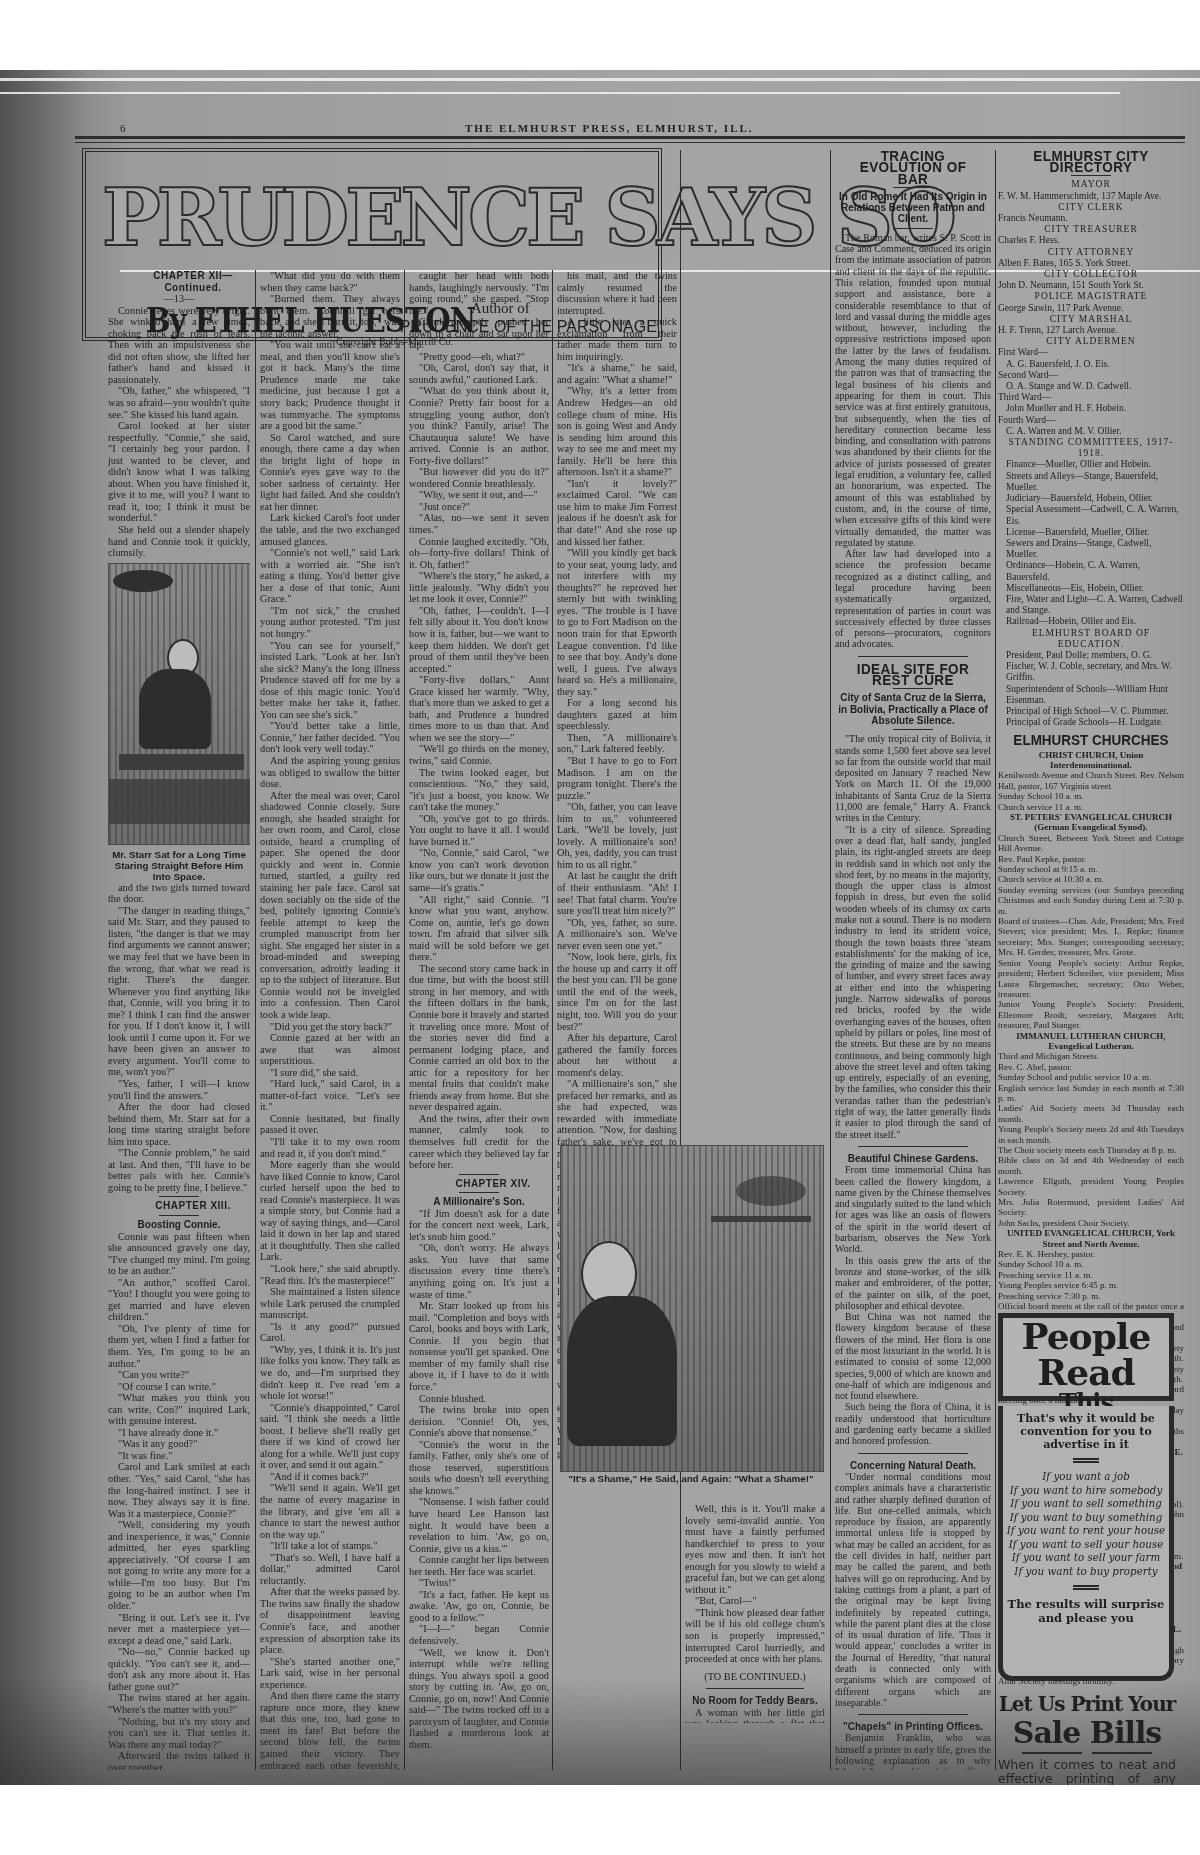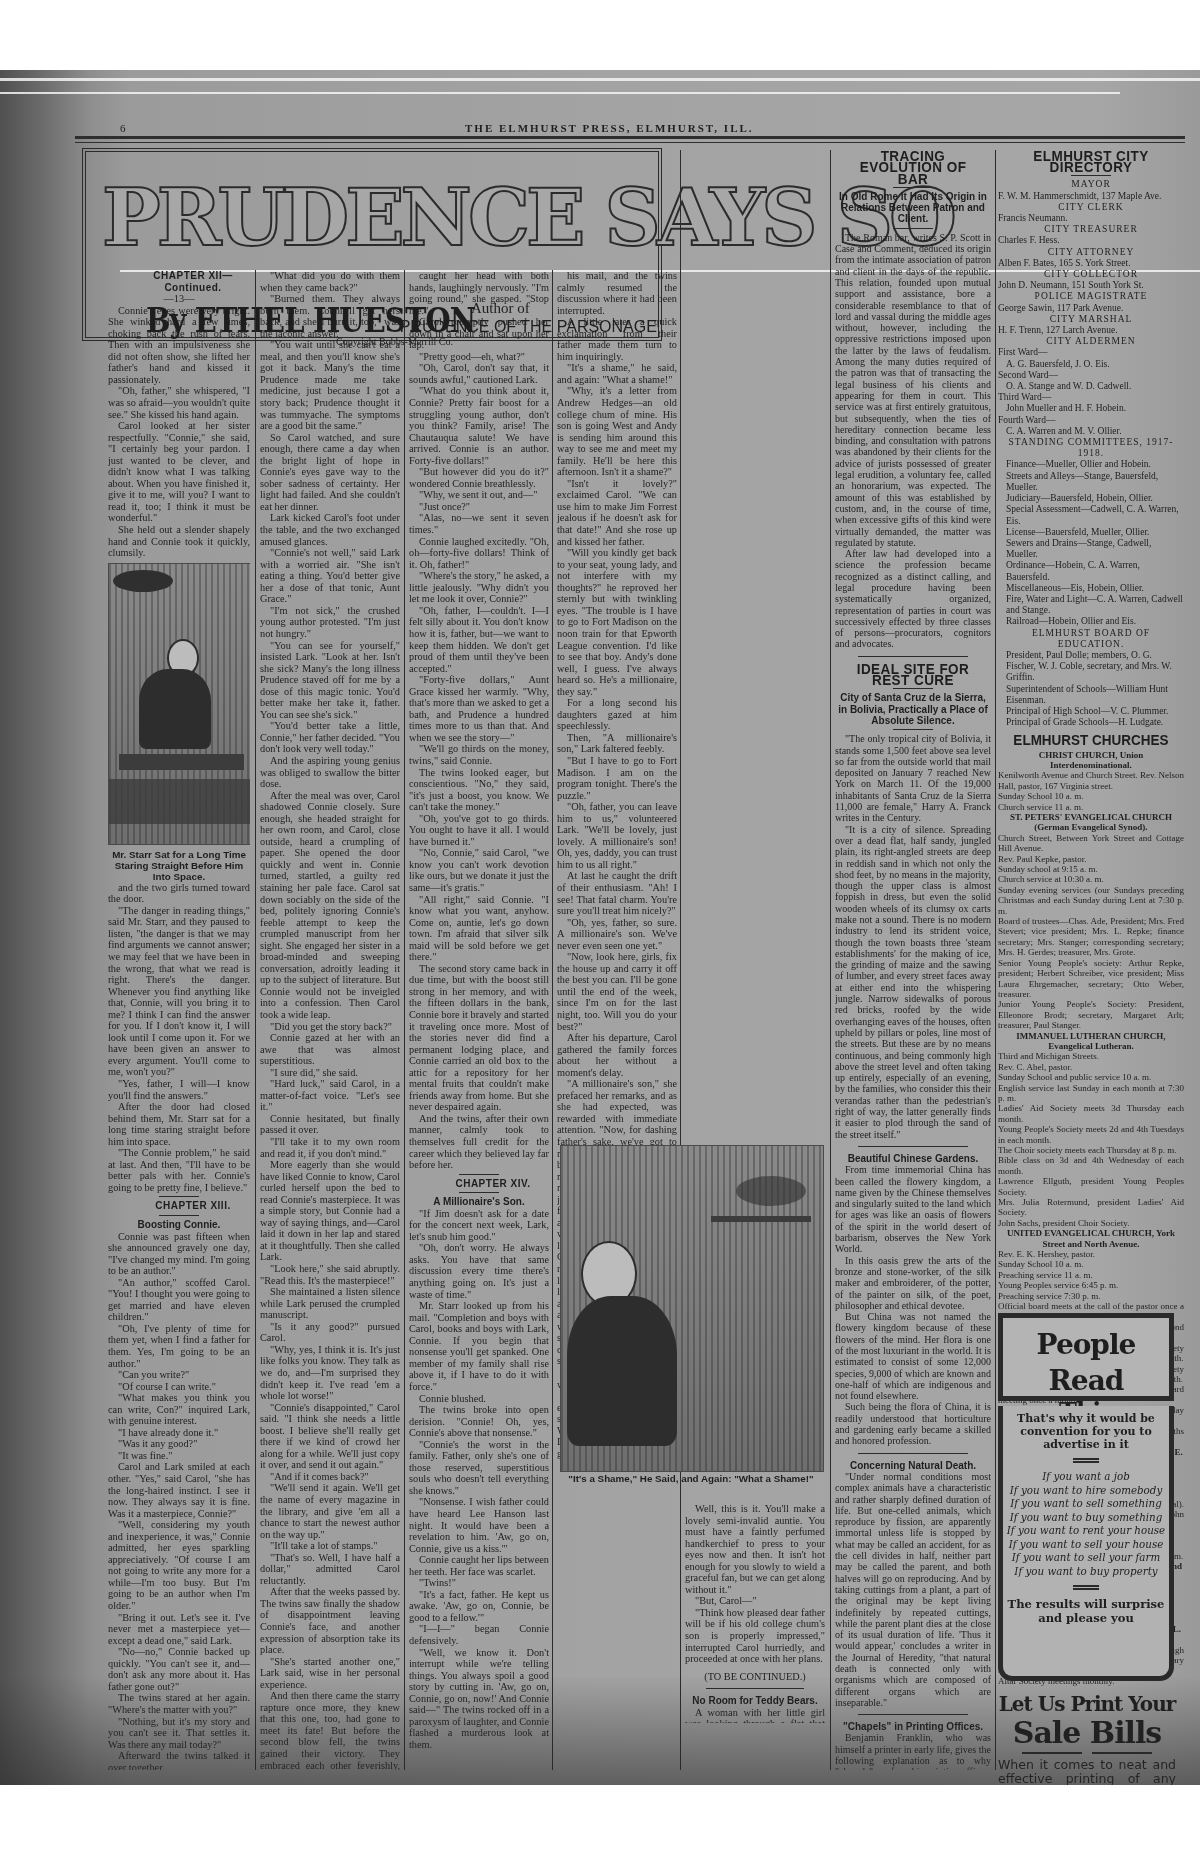--- a/index.html
+++ b/index.html
@@ -84,21 +84,21 @@
   .dir { position:absolute; left:998px; top:150px; width:186px; font-size:9.5px; line-height:11.2px; }
   .dir .role { text-align:center; letter-spacing:1px; }
   .dir .line { text-align:left; }
   .dir .indent { padding-left:8px; }
   .dir .ch-head { text-align:center; font-family:"Liberation Sans",sans-serif; font-weight:bold; font-size:15px; margin:6px 0 4px; transform:scaleX(.9);}
 
   .ad1 {
     position:absolute; left:998px; top:1243px; width:176px; height:88px;
     border:5px solid #2a2a2a; box-sizing:border-box; text-align:center; background:#b4b4b4;
   }
-  .ad1 .l1 { font-family:"DejaVu Serif",serif; font-weight:bold; font-size:28px; line-height:36px; letter-spacing:-1px;margin-top:9px; }
+  .ad1 .l1 { font-family:"DejaVu Serif",serif; font-weight:bold; font-size:36px; line-height:36px; letter-spacing:-1px; }
   .ad1 .l2 { font-family:"DejaVu Serif",serif; font-weight:bold; font-size:24px; line-height:26px; letter-spacing:-1px; }
   .ad2 {
     position:absolute; left:998px; top:1336px; width:176px; height:275px;
     border:5px solid #2a2a2a; border-top:none; border-radius:0 0 14px 14px; box-sizing:border-box;
     text-align:center; background:#b2b2b2;
   }
   .ad2 .intro { font-family:"DejaVu Serif",serif; font-weight:bold; font-size:11px; line-height:13px; margin-top:6px; }
   .ad2 .dbl { width:26px; height:5px; border-top:2px solid #2a2a2a; border-bottom:2px solid #2a2a2a; margin:7px auto; box-sizing:border-box; }
   .ad2 .item { font-style:italic; font-size:10.3px; line-height:13.5px; font-family:"DejaVu Serif",serif; }
   .ad2 .outro { font-family:"DejaVu Serif",serif; font-weight:bold; font-size:11.5px; line-height:14px; }

